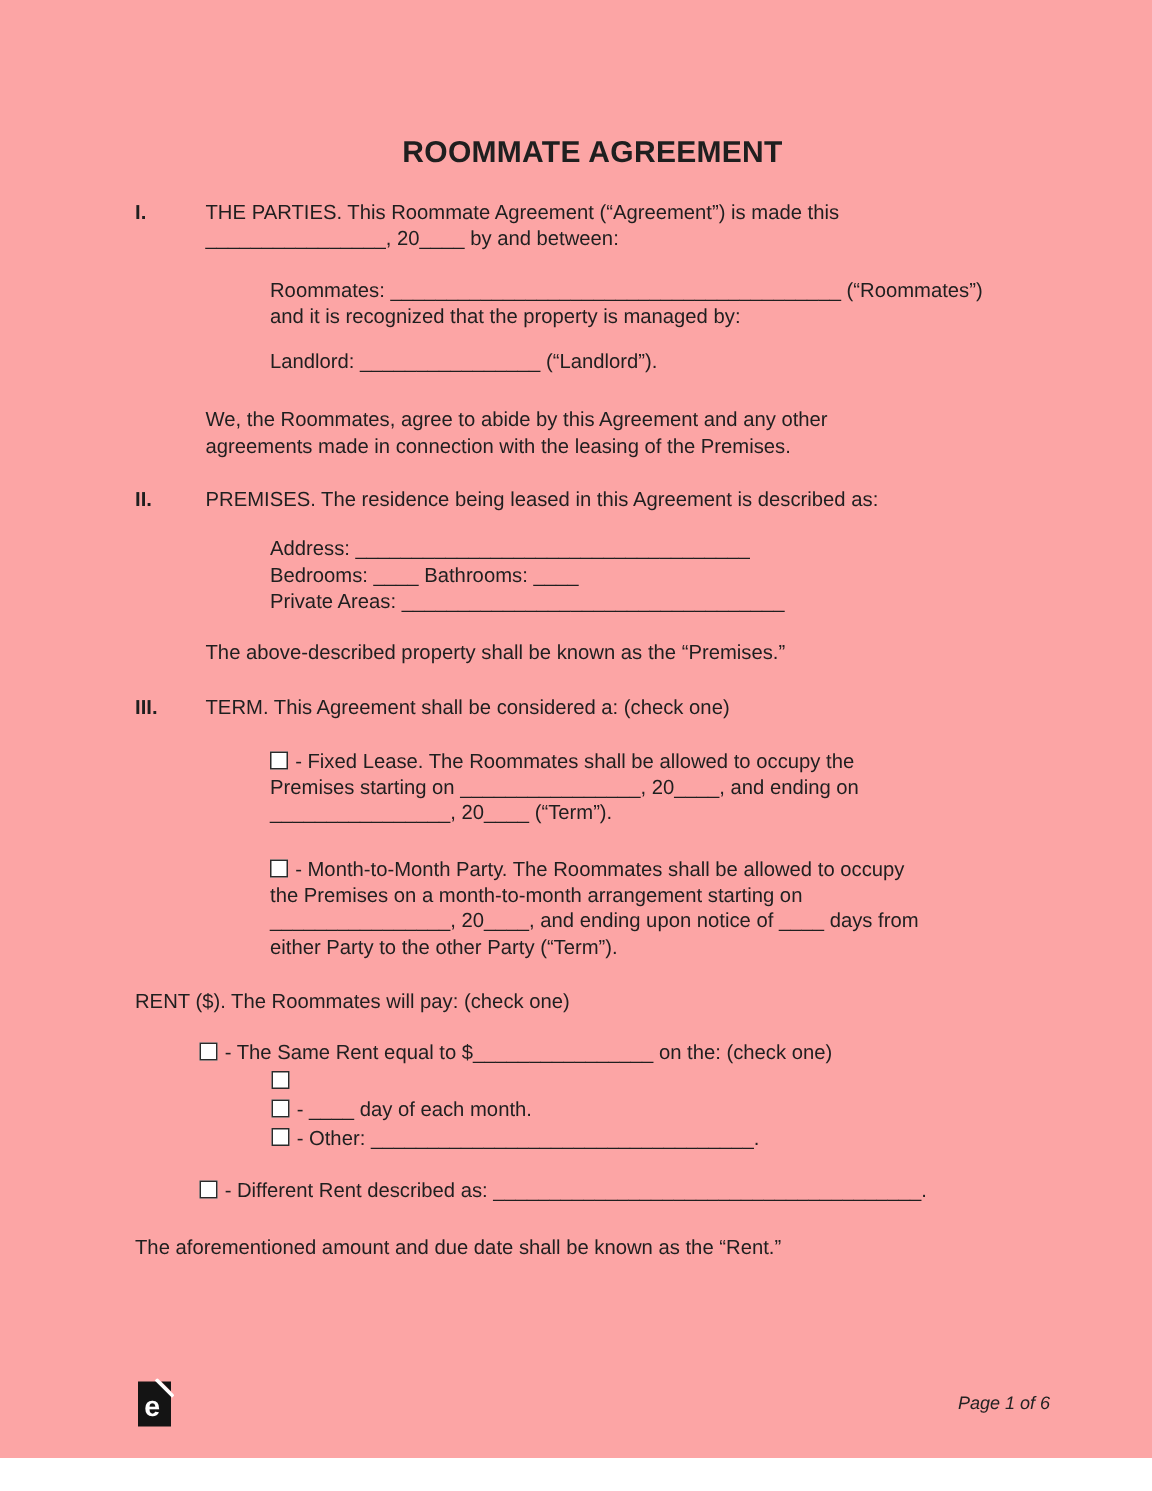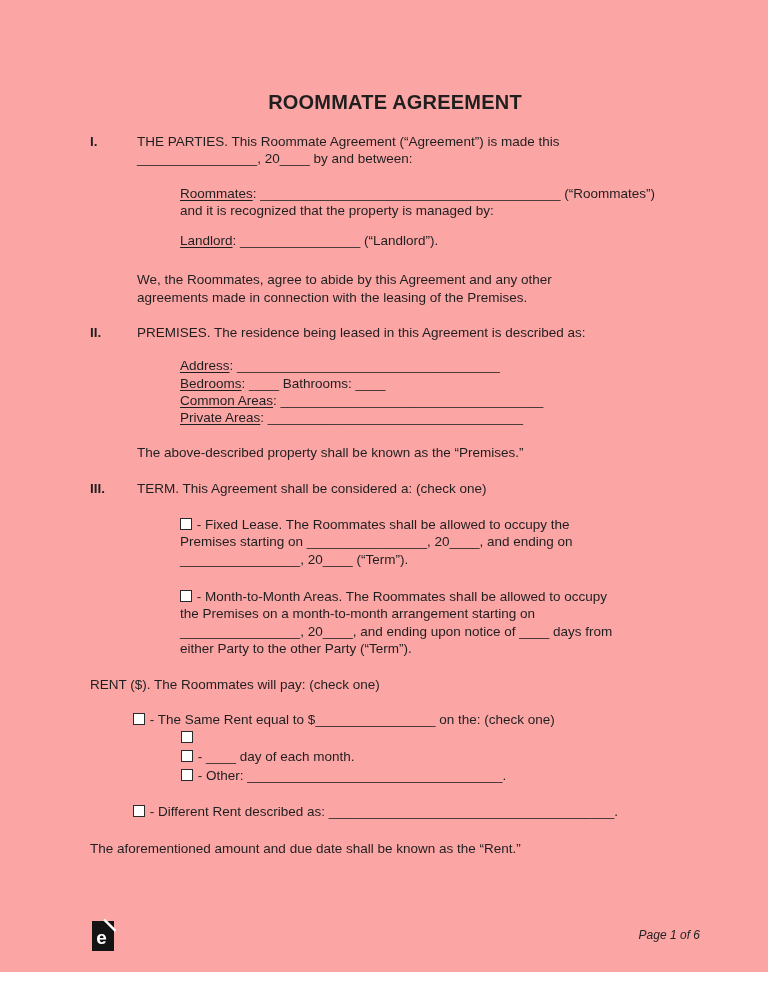--- a/index.html
+++ b/index.html
@@ -32,21 +32,21 @@
     flex-shrink: 0;
     font-weight: bold;
   }
   .body { flex: 1; min-width: 0; }
   .para {
     margin: 0;
     white-space: pre-wrap;
   }
   .indent { margin-left: 43px; }
   .indent2 { margin-left: 48px; }
-  .u { text-decoration: underline; text-underline-offset: 2px; }
+  .u { text-underline-offset: 2px; }
   b { font-weight: normal; }
   .cb {
     display: inline-block;
     width: 10px;
     height: 10px;
     border: 1px solid #2a2a2a;
     margin-right: 1px;
     vertical-align: -1px;
     background: #fff;
   }
@@ -100,36 +100,35 @@
       </div>
     </div>
 
     <div class="section">
       <div class="numeral">II.</div>
       <div class="body">
         <p class="para mb16"><b>PREMISES</b><span>. The residence being leased in this Agreement is described as:</span></p>
         <div class="indent mb17">
           <div class="line"><span class="u">Address</span><span>: ___________________________________</span></div>
           <div class="line"><span class="u">Bedrooms</span><span>: ____ Bathrooms: ____</span></div>
-          <div class="line"><span class="u">Common Areas</span><span>: ___________________________________</span></div>
           <div class="line"><span class="u">Private Areas</span><span>: __________________________________</span></div>
         </div>
         <p class="para mb19">The above-described property shall be known as the “Premises.”</p>
       </div>
     </div>
 
     <div class="section">
       <div class="numeral">III.</div>
       <div class="body">
         <p class="para mb19"><b>TERM</b><span>. This Agreement shall be considered a: (check one)</span></p>
         <div class="indent">
           <p class="para mb20"><span class="cb"></span><span> - </span><b>Fixed Lease</b><span>. The Roommates shall be allowed to occupy the
 Premises starting on ________________, 20____, and ending on
 ________________, 20____ (“Term”).</span></p>
-          <p class="para mb19"><span class="cb"></span><span> - </span><b>Month-to-Month Areas</b><span>. The Roommates shall be allowed to occupy
+          <p class="para mb19"><span class="cb"></span><span> - </span><b>Month-to-Month Party</b><span>. The Roommates shall be allowed to occupy
 the Premises on a month-to-month arrangement starting on
 ________________, 20____, and ending upon notice of ____ days from
 either Party to the other Party (“Term”).</span></p>
         </div>
       </div>
     </div>
 
     <div class="section">
       <div class="body">
         <p class="para mb17"><b>RENT ($)</b><span>. The Roommates will pay: (check one)</span></p>

